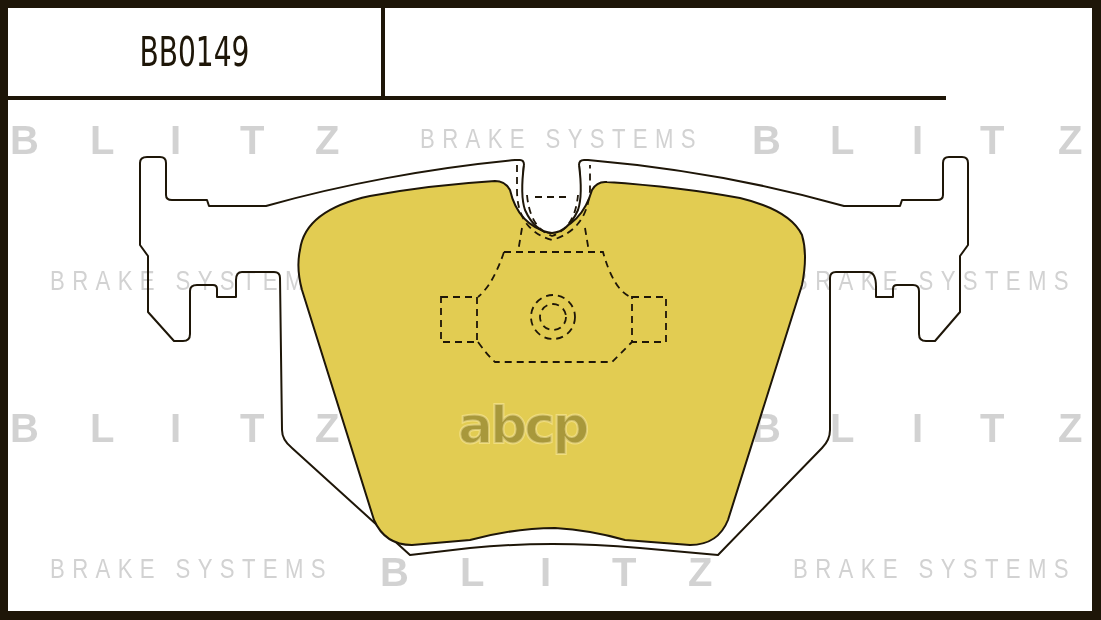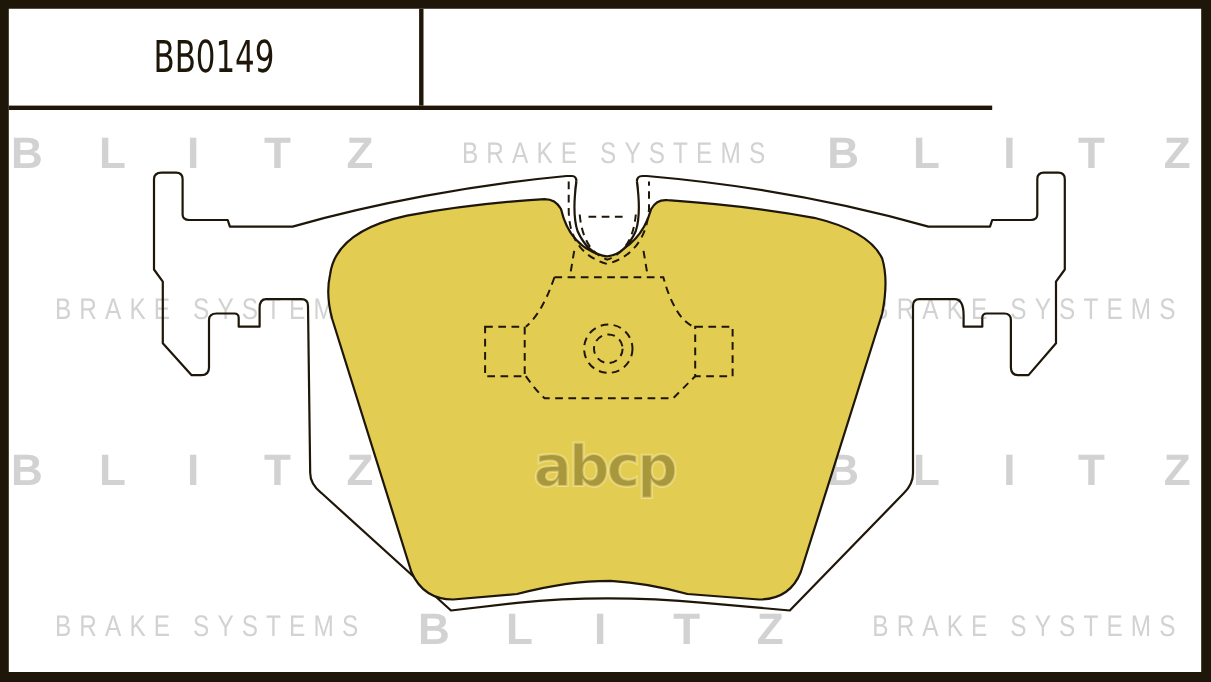--- a/index.html
+++ b/index.html
@@ -3,42 +3,42 @@
 <meta charset="utf-8">
 <style>
   html, body { margin: 0; padding: 0; background: #ffffff; }
   body { width: 1101px; height: 620px; position: relative; overflow: hidden; }
   .frame {
     position: absolute; left: 0; top: 0; width: 1101px; height: 620px;
     box-sizing: border-box; border: 8px solid #1e1608; border-bottom-width: 9px; border-right-width: 9px;
   }
   .header {
     position: absolute; left: 8px; top: 8px; width: 894px; height: 88px;
-    border-bottom: 4px solid #1e1608; box-sizing: content-box;
+    border-bottom: 4px solid #1e1608; box-sizing: content-box; padding-left: 44px;
   }
   .cell {
     position: absolute; top: 0; height: 88px;
     display: flex; align-items: center; justify-content: center;
     font-family: "DejaVu Sans Condensed", "Liberation Sans Narrow", "Liberation Sans", sans-serif;
     font-stretch: condensed;
     color: #1e1608; font-size: 40px;
   }
   .cell span { display: inline-block; transform: scaleX(0.78); transform-origin: center; letter-spacing: 0px; }
   .cell-part { left: 0; width: 373px; border-right: 4px solid #1e1608; }
   .cell-dims { left: 377px; width: 707px; }
   .watermark {
     position: absolute; font-family: "Liberation Sans", sans-serif; color: #d2d2d2;
     white-space: nowrap; pointer-events: none;
   }
   .wm-blitz { font-size: 40px; font-weight: bold; }
   .wm-blitz span { position: absolute; top: 0; }
   .wm-brake { font-size: 27px; letter-spacing: 9px; transform: scaleX(0.82); transform-origin: left top; }
   .drawing { position: absolute; left: 0; top: 0; }
   .abcp {
-    position: absolute; left: 485px; top: 395px; font-family: "DejaVu Sans", sans-serif;
+    position: absolute; left: 458px; top: 395px; font-family: "DejaVu Sans", sans-serif;
     font-weight: bold; font-size: 52px; color: rgba(120,110,40,0.55); letter-spacing: -3px;
     -webkit-text-stroke: 2px rgba(255,240,170,0.5);
   }
 </style>
 </head>
 <body>
 
 <div class="frame"></div>
 
 <div class="header">

